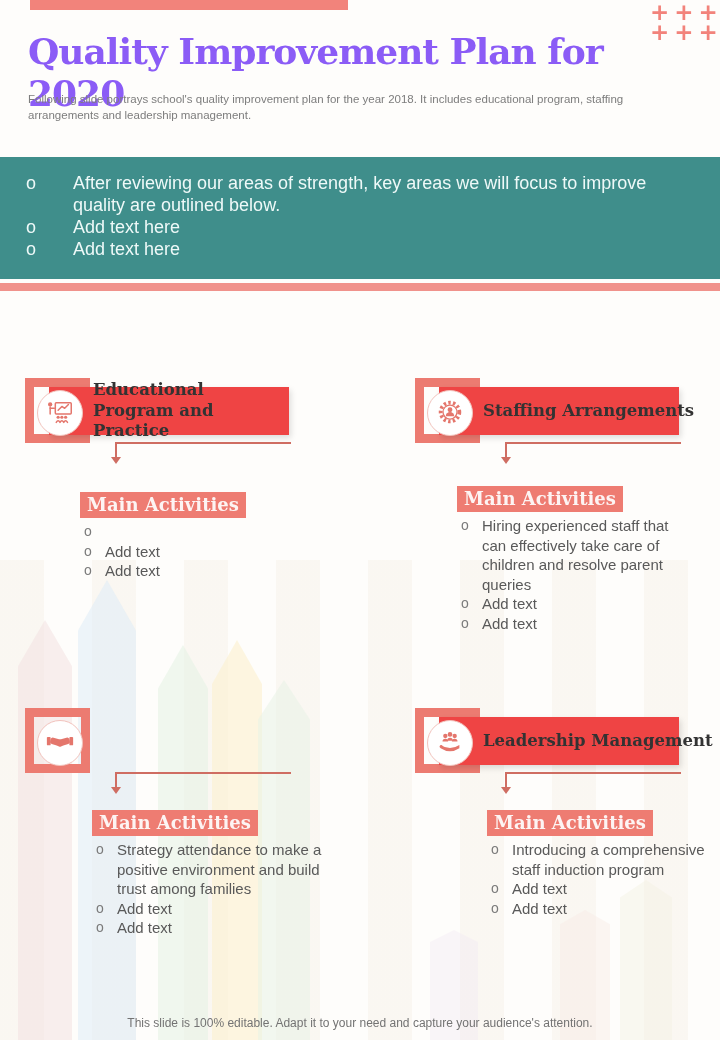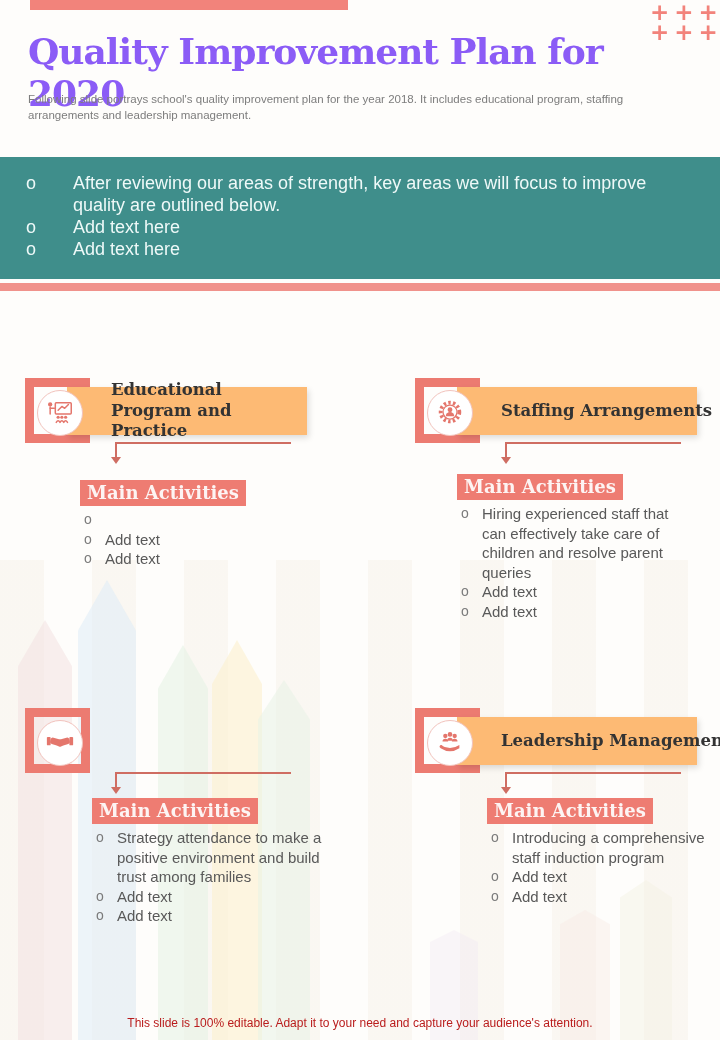--- a/index.html
+++ b/index.html
@@ -25,43 +25,43 @@
     box-sizing:border-box;padding:15px 20px 0 22px;}
   .banner ul{margin:0;padding:0;list-style:none;}
   .banner li{display:flex;color:#eef9f8;font-size:18px;line-height:22px;}
   .banner .m{width:30px;flex:0 0 30px;text-align:left;padding-left:4px;}
   .banner .t{max-width:585px;margin-left:17px;}
   .coral-strip{position:absolute;left:0;top:283px;width:720px;height:8px;background:#f0928b;z-index:2;}
 
   
   .quad{position:absolute;width:340px;height:310px;z-index:2;}
   .frame{position:absolute;left:0;top:0;width:65px;height:65px;box-sizing:border-box;border:9px solid #ec7b71;}
-  .hbox{position:absolute;left:42px;top:9px;width:240px;height:48px;background:#fdba74;
+  .hbox{position:absolute;left:24px;top:9px;width:240px;height:48px;background:#ef4444;
     box-shadow:2px 3px 6px rgba(0,0,0,0.13);display:flex;align-items:center;}
   .hbox h2{margin:0;padding-left:44px;font-family:"DejaVu Serif",serif;font-weight:700;
     font-size:16.5px;line-height:1.25;color:#333333;}
   .quad.single h2{white-space:nowrap;}
   .quad.wrap h2{width:175px;}
   .icon-circle{position:absolute;left:12px;top:12px;width:44px;height:44px;border-radius:50%;
     background:#ffffff;border:1px solid #f2c3bd;display:flex;align-items:center;justify-content:center;}
   .connector{position:absolute;left:90px;top:64px;width:174px;height:13px;
     border-top:2px solid #cf6d62;border-left:2px solid #cf6d62;}
   .arrowhead{position:absolute;left:-6px;bottom:-7px;width:0;height:0;
     border-left:5px solid transparent;border-right:5px solid transparent;border-top:7px solid #cf6d62;}
   .acts{position:absolute;}
   .acts-label{display:inline-block;background:#ee7c72;color:#fdf4f3;padding:2px 7px 3px 7px;
-    font-family:"DejaVu Serif",serif;font-weight:700;font-size:18px;}
+    font-family:"DejaVu Serif",serif;font-weight:700;font-size:18px;margin-top:12px;}
   .acts ul{margin:4px 0 0 0;padding:0;list-style:none;}
   .acts li{display:flex;font-size:15px;line-height:19.5px;color:#595959;}
   .acts .m{width:21px;flex:0 0 21px;color:#7a7a7a;font-size:14px;padding-left:4px;}
   .w-tl{width:215px;} .w-tr{width:215px;} .w-bl{width:242px;} .w-br{width:220px;}
 
   
   .footer{position:absolute;left:0;top:1016px;width:720px;text-align:center;z-index:2;
-    font-size:12px;color:#b91c1c;}
+    font-size:12px;color:#737373;}
 
   svg{display:block;}
 </style>
 </head>
 <body>
 
 <div class="page">
 
   <div class="bg-stripes"></div>
   <div class="pencil" style="left:18px;height:420px;width:54px;background:#f2e2e2;opacity:.55"></div>

